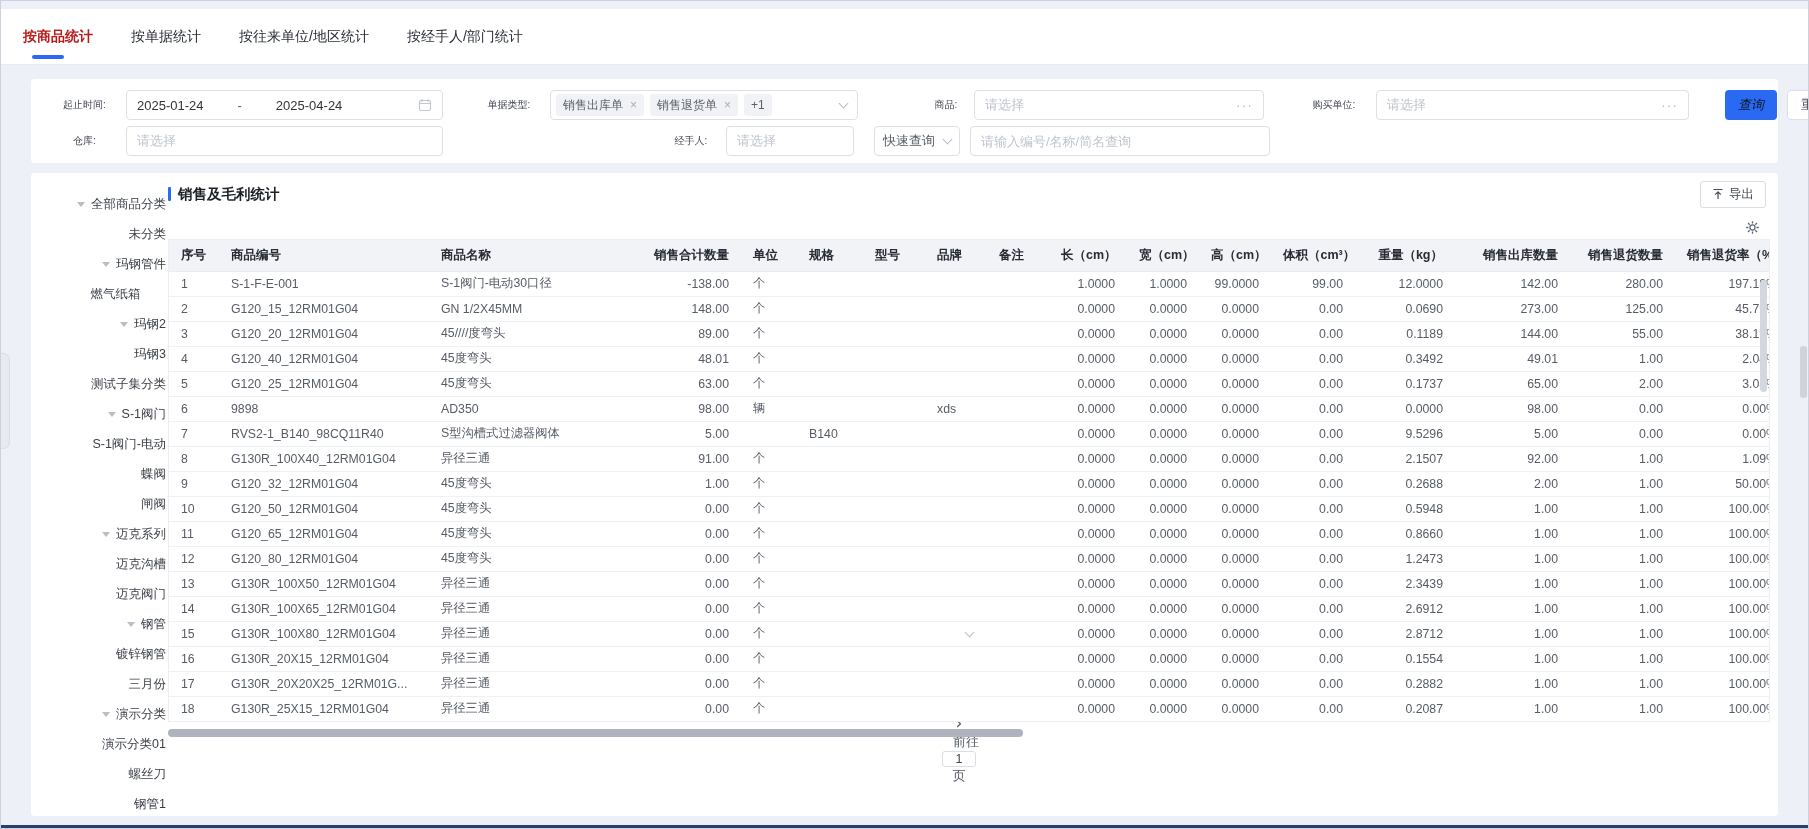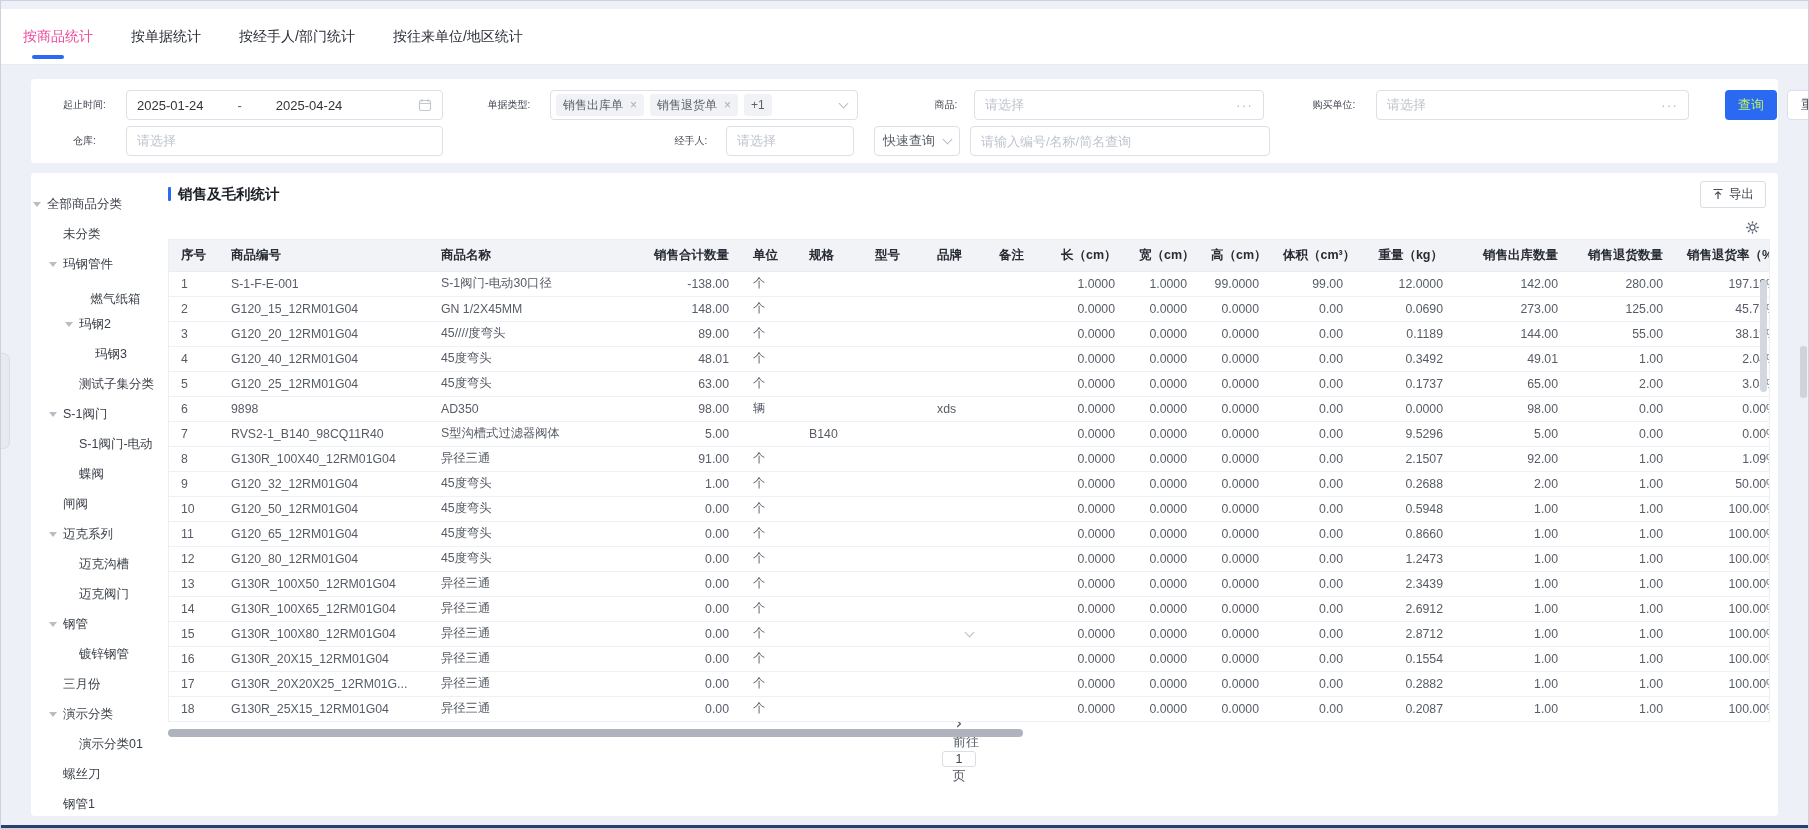--- a/index.html
+++ b/index.html
@@ -4,48 +4,48 @@
 <style>
   html,body{margin:0;padding:0;background:#fff;}
   .window{position:relative;width:1809px;height:829px;background:#eef0f7;overflow:hidden;
     font-family:"Liberation Sans","DejaVu Sans",sans-serif;border:1px solid #ccd1db;box-sizing:border-box;}
   *{box-sizing:border-box;}
 
   
   .tabbar{position:absolute;left:0;right:0;top:8px;height:56px;background:#fff;border-bottom:1px solid #e8ebf1;
     display:flex;align-items:center;padding-left:22px;gap:38px;}
   .tab{font-size:14px;color:#2b2f38;position:relative;height:100%;display:flex;align-items:center;cursor:pointer;white-space:nowrap;}
-  .tab.active{font-weight:normal;color:#ec4899;}
+  .tab.active{font-weight:bold;color:#b91c1c;}
   .tab.active::after{content:"";position:absolute;left:9px;bottom:5px;width:32px;height:4px;border-radius:2px;background:#2a6af2;}
 
   
   .filters{position:absolute;left:30px;right:30px;top:78px;height:84px;background:#fff;border-radius:4px;padding:8px 0 0 22px;}
   .frow{display:flex;align-items:center;height:36px;}
   .lbl{font-size:10px;color:#41464f;text-align:center;flex:none;white-space:nowrap;}
   .sel{height:30px;border:1px solid #dcdfe6;border-radius:4px;background:#fff;display:flex;align-items:center;
     padding:0 10px;font-size:13px;color:#333;flex:none;position:relative;}
   .placeholder{color:#bfc4cd;}
   .chev{width:7px;height:7px;border-right:1.5px solid #b9bec7;border-bottom:1.5px solid #b9bec7;
     transform:rotate(45deg);margin-left:auto;flex:none;margin-top:-3px;}
   .dots{margin-left:auto;color:#b9bec7;font-size:14px;letter-spacing:1px;flex:none;}
   .tag{background:#f0f2f5;border-radius:3px;height:22px;display:inline-flex;align-items:center;
     padding:0 7px;font-size:12px;color:#5b616b;margin-right:6px;flex:none;}
   .tag .x{margin-left:7px;color:#a6abb5;font-size:12px;cursor:pointer;}
   .btn{height:30px;border-radius:4px;font-size:13px;display:flex;align-items:center;justify-content:center;
     flex:none;cursor:pointer;padding:0 13px;}
-  .btn.primary{background:#2a6af2;color:#bef264;}
+  .btn.primary{background:#2a6af2;color:#0f172a;font-style:italic;}
   .btn.plain{background:#fff;border:1px solid #dcdfe6;color:#41464f;}
   input.kw{height:30px;border:1px solid #dcdfe6;border-radius:4px;padding:0 10px;font-size:13px;color:#333;outline:none;
     font-family:inherit;}
   input.kw::placeholder{color:#bfc4cd;}
 
   
   .main{position:absolute;left:30px;right:30px;top:172px;bottom:12px;background:#fff;border-radius:4px;overflow:hidden;}
   .tree{position:absolute;left:2px;top:16px;bottom:6px;width:133px;overflow:hidden;}
-  .tree-item{height:30px;line-height:30px;font-size:12.5px;color:#3a3f47;white-space:nowrap;cursor:pointer;display:flex;align-items:center;}
+  .tree-item{height:30px;line-height:30px;font-size:12.5px;color:#3a3f47;white-space:nowrap;cursor:pointer;display:flex;align-items:center;justify-content:flex-end;}
   .arr{width:14px;flex:none;display:flex;align-items:center;}
   .arr i{display:block;width:0;height:0;border-left:4px solid transparent;border-right:4px solid transparent;border-top:5px solid #b8bdc6;}
   .arr.hide i{visibility:hidden;}
 
   .content{position:absolute;left:135px;right:10px;top:0;bottom:0;}
   .titlebar{display:flex;align-items:center;height:42px;padding:8px 2px;}
   .titlemark{width:3px;height:14px;background:#2a6af2;margin-right:7px;border-radius:1px;}
   .title{font-weight:bold;font-size:14.5px;color:#1c2027;}
   .export{margin-left:auto;height:27px;border:1px solid #d9dde5;border-radius:3px;display:flex;align-items:center;
     padding:0 11px;font-size:12.5px;color:#41464f;gap:5px;cursor:pointer;background:#fff;}
@@ -98,22 +98,22 @@
   .bottombar{position:absolute;left:0;right:0;bottom:0;height:3px;background:#27406e;}
 </style>
 </head>
 <body>
 
 <div class="window">
 
   <div class="tabbar" id="tabbar">
       <div class="tab active">按商品统计</div>
       <div class="tab">按单据统计</div>
+      <div class="tab">按往来单位/地区统计</div>
       <div class="tab">按经手人/部门统计</div>
-      <div class="tab">按往来单位/地区统计</div>
     </div>
 
   <div class="filters">
     <div class="frow">
       <div class="lbl" style="width:63px">起止时间:</div>
       <div class="sel" style="width:317px;margin-left:10px">
         <span>2025-01-24</span>
         <span style="margin:0 34px;color:#565c66">-</span>
         <span>2025-04-24</span>
         <span style="margin-left:auto;display:flex">

